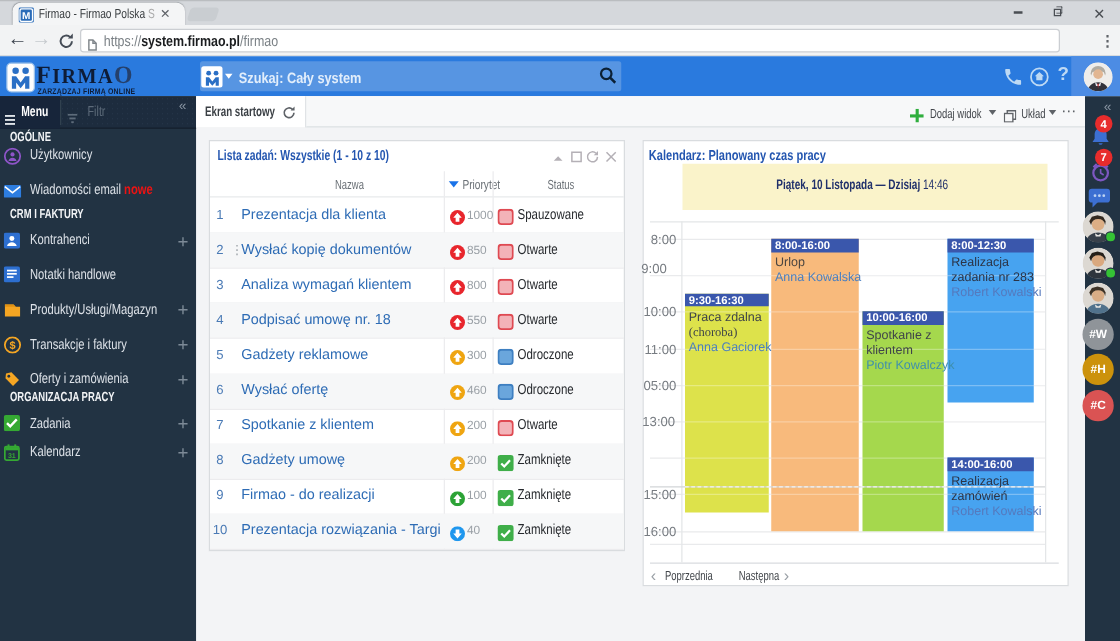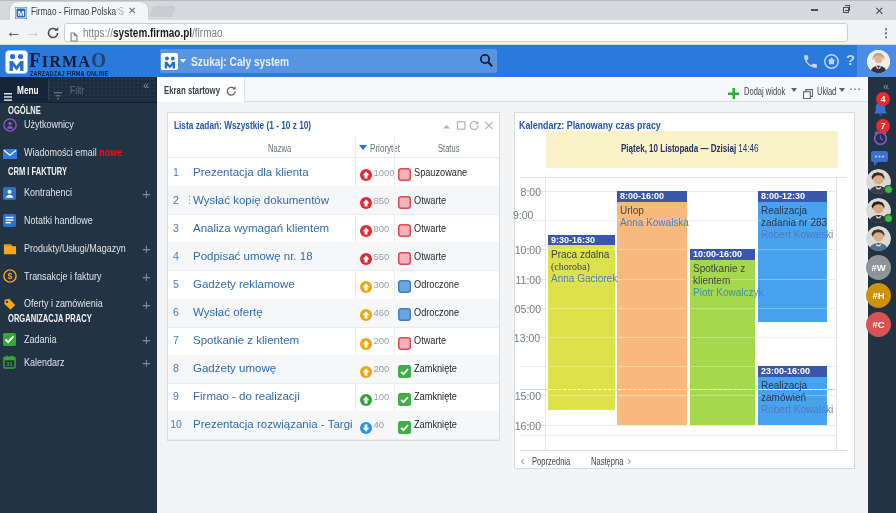--- a/index.html
+++ b/index.html
@@ -406,21 +406,21 @@
 <div class="abs" style="left:620px;top:205.0px;width:78px;font-size:10px;color:#4b4540;white-space:nowrap;">Urlop</div>
 <div class="abs" style="left:620px;top:217.0px;width:78px;font-size:10px;color:#4a7fc0;white-space:nowrap;">Anna Kowalska</div>
 <div class="abs" style="left:690px;top:249.4px;width:65px;height:10.5px;background:#3a57ac;color:#fff;font-size:9px;font-weight:bold;padding-left:3px;line-height:10.5px;">10:00-16:00</div>
 <div class="abs" style="left:693px;top:263.4px;width:73px;font-size:10px;color:#3f4449;white-space:nowrap;">Spotkanie z</div>
 <div class="abs" style="left:693px;top:275.4px;width:73px;font-size:10px;color:#3f4449;white-space:nowrap;">klientem</div>
 <div class="abs" style="left:693px;top:287.4px;width:73px;font-size:10px;color:#3e8fad;white-space:nowrap;">Piotr Kowalczyk</div>
 <div class="abs" style="left:758px;top:191.0px;width:69px;height:10.5px;background:#3a57ac;color:#fff;font-size:9px;font-weight:bold;padding-left:3px;line-height:10.5px;">8:00-12:30</div>
 <div class="abs" style="left:761px;top:205.0px;width:77px;font-size:10px;color:#2b3447;white-space:nowrap;">Realizacja</div>
 <div class="abs" style="left:761px;top:217.0px;width:77px;font-size:10px;color:#2b3447;white-space:nowrap;">zadania nr 283</div>
 <div class="abs" style="left:761px;top:229.0px;width:77px;font-size:10px;color:#5579bd;white-space:nowrap;">Robert Kowalski</div>
-<div class="abs" style="left:758px;top:366.2px;width:69px;height:10.5px;background:#3a57ac;color:#fff;font-size:9px;font-weight:bold;padding-left:3px;line-height:10.5px;">23:00-16:00</div>
+<div class="abs" style="left:758px;top:366.2px;width:69px;height:10.5px;background:#3a57ac;color:#fff;font-size:9px;font-weight:bold;padding-left:3px;line-height:10.5px;">14:00-16:00</div>
 <div class="abs" style="left:761px;top:380.2px;width:77px;font-size:10px;color:#2b3447;white-space:nowrap;">Realizacja</div>
 <div class="abs" style="left:761px;top:392.2px;width:77px;font-size:10px;color:#2b3447;white-space:nowrap;">zamówień</div>
 <div class="abs" style="left:761px;top:404.2px;width:77px;font-size:10px;color:#5579bd;white-space:nowrap;">Robert Kowalski</div>
 
 <div class="abs" style="left:520.5px;top:453px;font-size:13px;color:#9aa0a6;">‹</div>
 <div class="abs cx" style="left:531.8px;top:455px;font-size:10.5px;color:#42464b;transform:scaleX(0.72);">Poprzednia</div>
 <div class="abs cx" style="left:590.5px;top:455px;font-size:10.5px;color:#42464b;transform:scaleX(0.72);">Następna</div>
 <div class="abs" style="left:627px;top:453px;font-size:13px;color:#9aa0a6;">›</div>
 
 <div class="abs" style="left:868px;top:77px;width:28px;height:436px;background:#223343;"></div>

